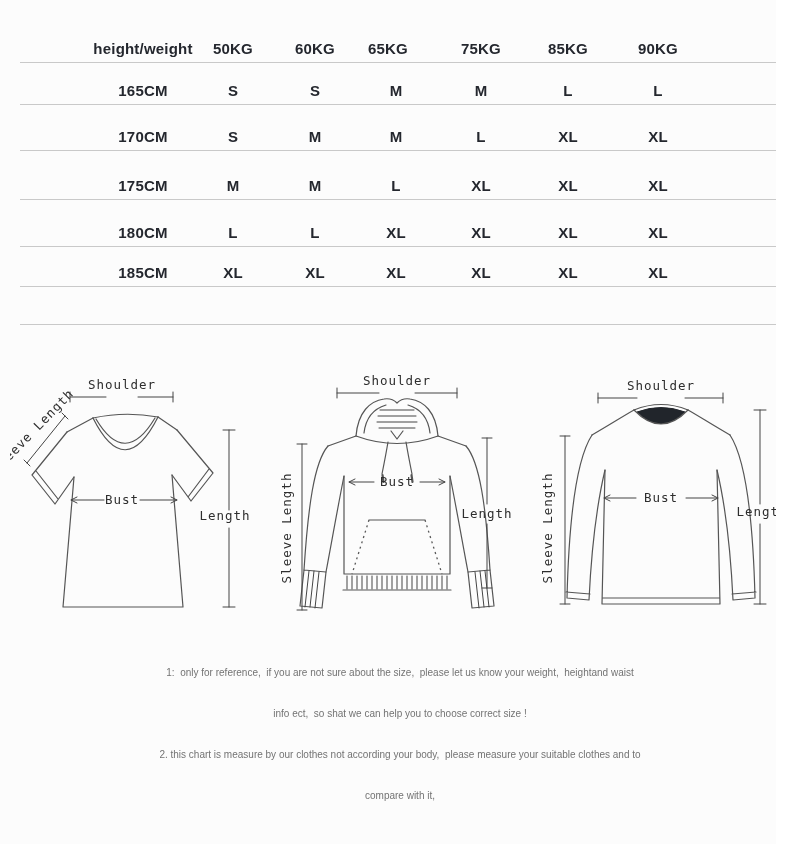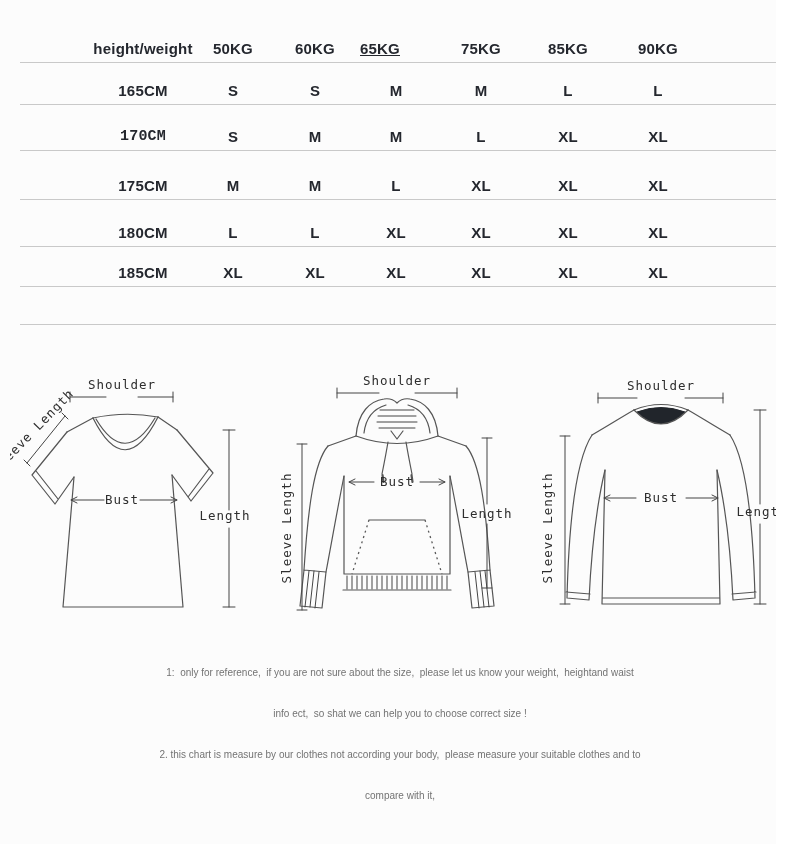--- a/index.html
+++ b/index.html
@@ -28,38 +28,38 @@
 </head>
 <body>
 
 <div class="page">
 
   <div class="size-table">
     <div class="trow" style="height:34px;">
       <span class="tc" style="left:123px;">height/weight</span>
       <span class="tc" style="left:213px;">50KG</span>
       <span class="tc" style="left:295px;text-align:right;">60KG</span>
-      <span class="tc" style="left:360px;text-decoration:underline;">65KG</span>
+      <span class="tc" style="left:368px;">65KG</span>
       <span class="tc" style="left:461px;">75KG</span>
       <span class="tc" style="left:548px;margin-top:12px;">85KG</span>
       <span class="tc" style="left:638px;">90KG</span>
     </div>
 
     <div class="trow" style="height:41px;">
       <span class="tc" style="left:123px;">165CM</span>
       <span class="tc" style="left:213px;">S</span>
       <span class="tc" style="left:295px;">S</span>
       <span class="tc" style="left:376px;">M</span>
       <span class="tc" style="left:461px;">M</span>
       <span class="tc" style="left:548px;">L</span>
       <span class="tc" style="left:638px;">L</span>
     </div>
 
     <div class="trow" style="height:45px;">
-      <span class="tc" style="left:123px;font-family:Liberation Mono, monospace;">170CM</span>
+      <span class="tc" style="left:123px;">170CM</span>
       <span class="tc" style="left:213px;">S</span>
       <span class="tc" style="left:295px;">M</span>
       <span class="tc" style="left:376px;">M</span>
       <span class="tc" style="left:461px;">L</span>
       <span class="tc" style="left:548px;">XL</span>
       <span class="tc" style="left:638px;">XL</span>
     </div>
 
     <div class="trow" style="height:48px;">
       <span class="tc" style="left:123px;">175CM</span>

